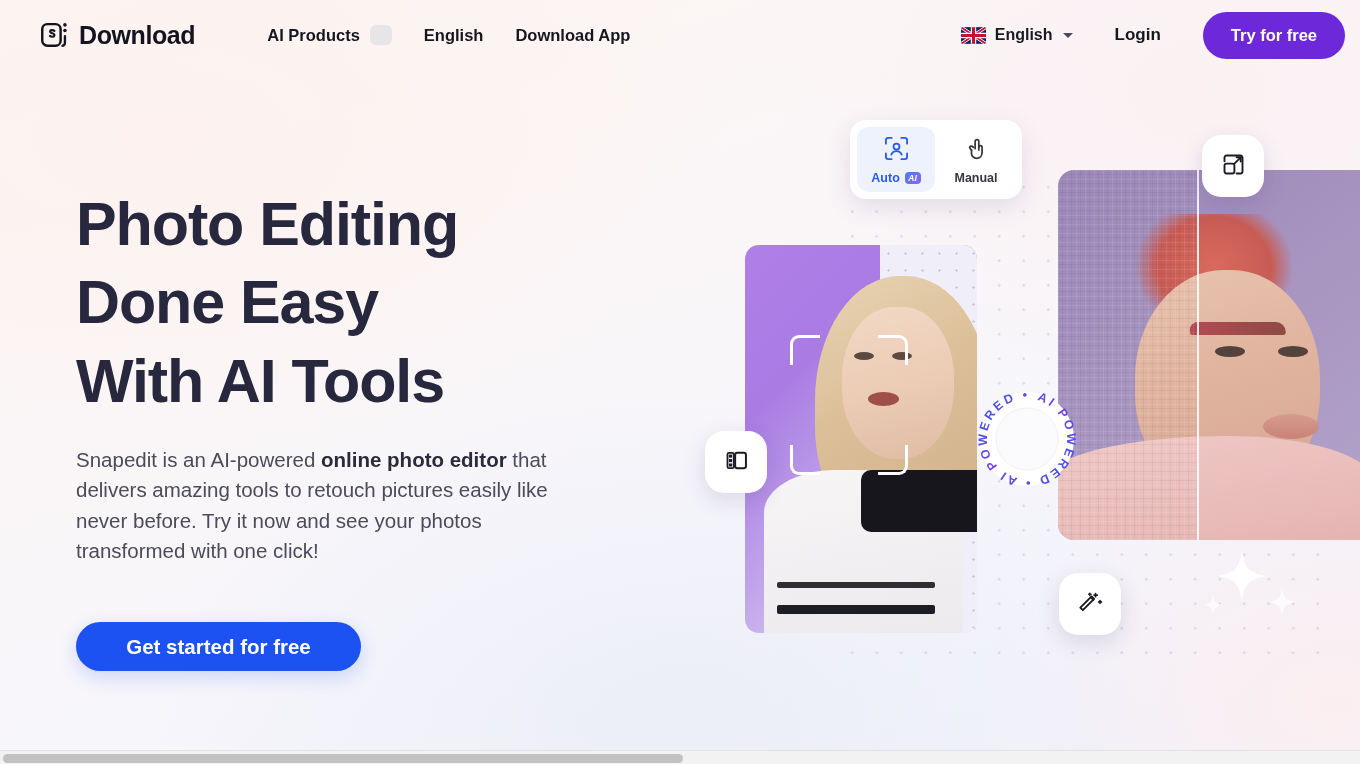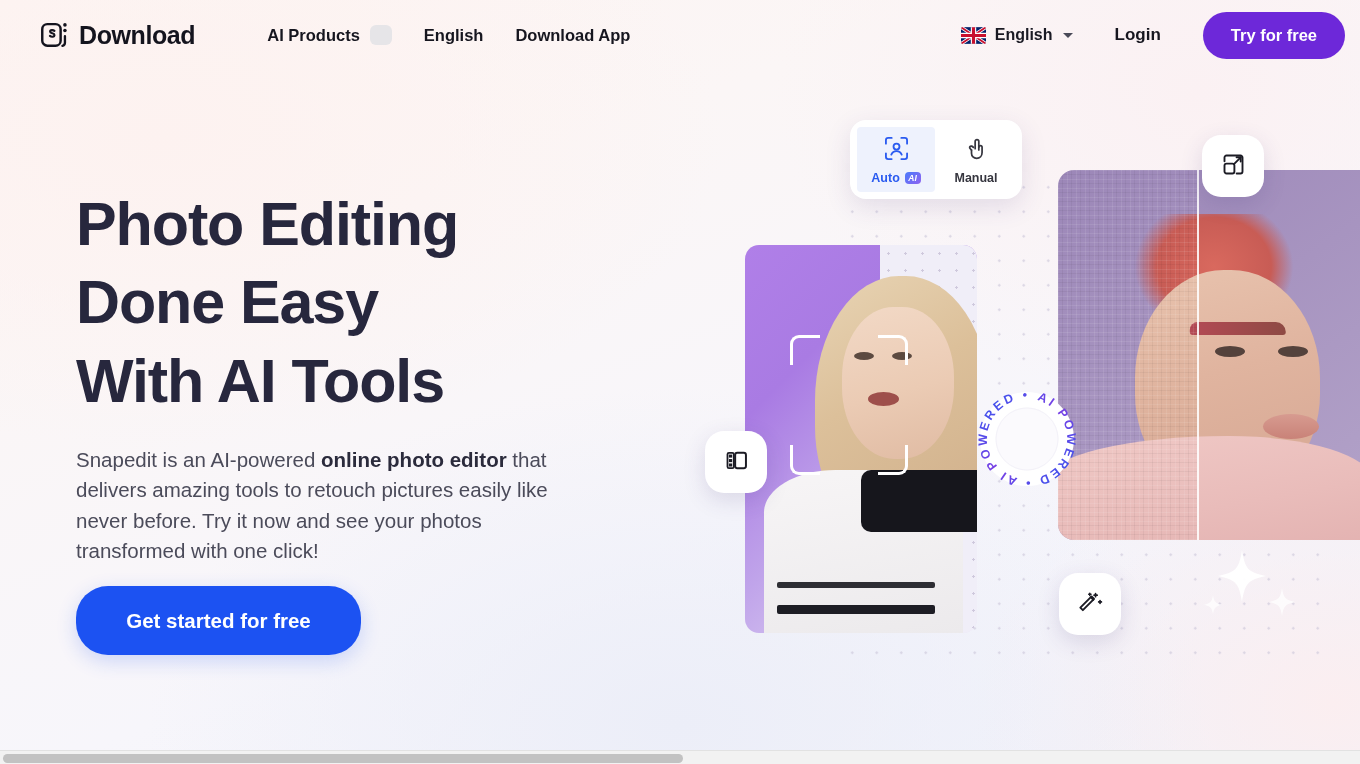--- a/index.html
+++ b/index.html
@@ -76,23 +76,23 @@
   .headline {
     font-size: 61px; line-height: 1.285; font-weight: 700;
     color: #27273d; letter-spacing: -1.1px; white-space: pre-line;
   }
   .subcopy {
     margin-top: 25px; width: 515px;
     font-size: 20.5px; line-height: 1.48; color: #4b4b5a; font-weight: 400;
   }
   .subcopy b { font-weight: 700; color: #2b2b3c; }
   .btn-cta {
-    margin-top: 20px; background: #1c52f2; color: #fff; border: none;
+    margin-top: 56px; background: #1c52f2; color: #fff; border: none;
     font-family: inherit; font-size: 20.5px; font-weight: 700;
-    width: 285px; height: 69px; border-radius: 32px; cursor: pointer;
+    width: 285px; height: 49px; border-radius: 32px; cursor: pointer;
     box-shadow: 0 6px 20px rgba(28,82,242,0.20);
   }
 
   
   .hero-right { position: absolute; left: 690px; top: 70px; width: 670px; height: 620px; }
 
   .dotgrid {
     position: absolute; left: 150px; top: 105px; width: 490px; height: 490px;
     background-image: radial-gradient(#c9c4d8 1.3px, transparent 1.4px);
     background-size: 24.5px 24.5px;
@@ -210,21 +210,21 @@
   .fb.br { right: 0; bottom: 0; border-left: none; border-top: none; border-radius: 0 0 9px 0; }
 
   
   .toolcard {
     position: absolute; left: 160px; top: 50px; z-index: 30;
     background: #fff; border-radius: 16px; padding: 7px;
     display: flex; gap: 2px;
     box-shadow: 0 8px 26px rgba(70,55,120,0.13);
   }
   .tooltab {
-    width: 78px; padding: 9px 0 7px; border-radius: 4px;
+    width: 78px; padding: 9px 0 7px; border-radius: 12px;
     display: flex; flex-direction: column; align-items: center; gap: 6px;
     cursor: pointer;
   }
   .tooltab.active { background: #eef2fd; }
   .tooltab-label {
     font-size: 12.5px; font-weight: 700; color: #36363f;
     display: flex; align-items: center; gap: 5px;
   }
   .tooltab.active .tooltab-label { color: #2a5bf0; }
   .ai-badge {

